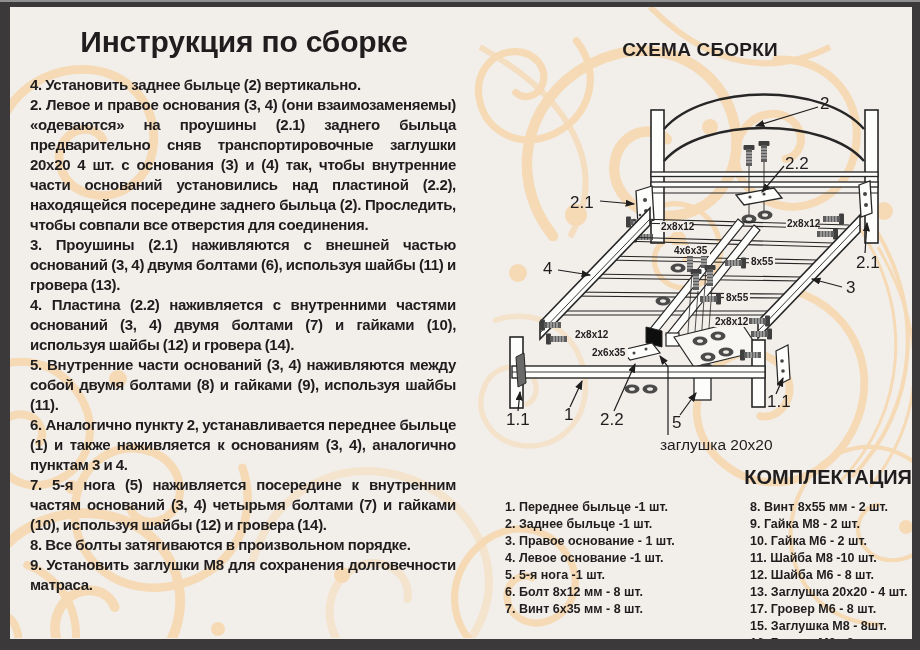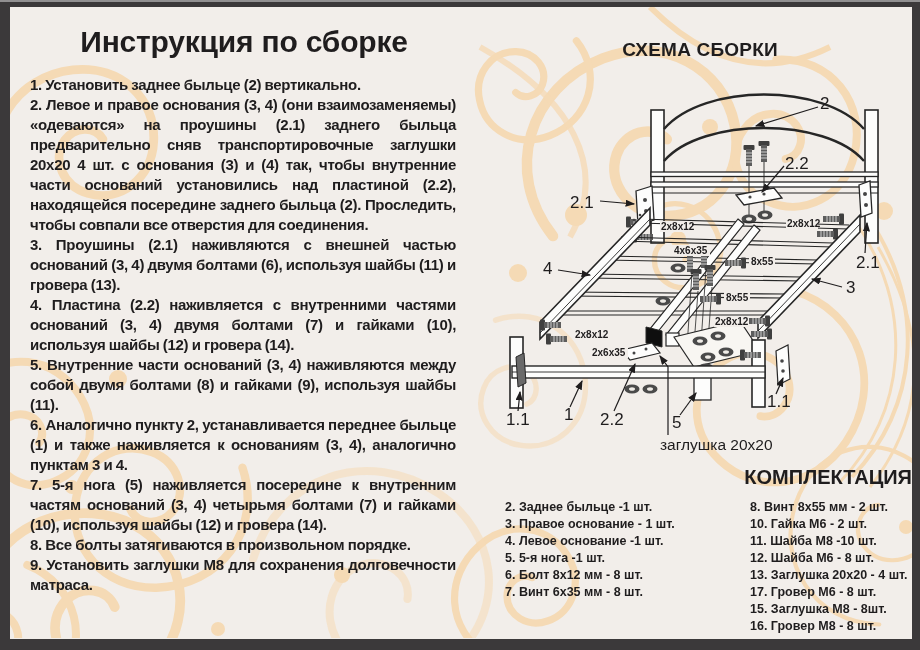--- a/index.html
+++ b/index.html
@@ -66,21 +66,21 @@
         <circle cx="332" cy="568" r="8"></circle>
           <circle cx="208" cy="622" r="7"></circle>
         <circle cx="700" cy="120" r="8"></circle>
           <circle cx="508" cy="266" r="9"></circle>
       </g>
     </svg>
 
     <div class="col left-col">
       <h1 class="instr-title">Инструкция по сборке</h1>
       <div class="steps">
-        <p class="step">1. Установить заднее быльце (2) вертикально.</p>
+        <p class="step">4. Установить заднее быльце (2) вертикально.</p>
         <p class="step">2. Левое и правое основания (3, 4) (они взаимозаменяемы) «одеваются» на проушины (2.1) заднего быльца предварительно сняв транспортировочные заглушки 20x20 4 шт. с основания (3) и (4) так, чтобы внутренние части оснований установились над пластиной (2.2), находящейся посередине заднего быльца (2). Проследить, чтобы совпали все отверстия для соединения.</p>
         <p class="step">3. Проушины (2.1) наживляются с внешней частью оснований (3, 4) двумя болтами (6), используя шайбы (11) и гровера (13).</p>
         <p class="step">4. Пластина (2.2) наживляется с внутренними частями оснований (3, 4) двумя болтами (7) и гайками (10), используя шайбы (12) и гровера (14).</p>
         <p class="step">5. Внутренние части оснований (3, 4) наживляются между собой двумя болтами (8) и гайками (9), используя шайбы (11).</p>
         <p class="step">6. Аналогично пункту 2, устанавливается переднее быльце (1) и также наживляется к основаниям (3, 4), аналогично пунктам 3 и 4.</p>
         <p class="step">7. 5-я нога (5) наживляется посередине к внутренним частям оснований (3, 4) четырьмя болтами (7) и гайками (10), используя шайбы (12) и гровера (14).</p>
         <p class="step">8. Все болты затягиваются в произвольном порядке.</p>
         <p class="step">9. Установить заглушки М8 для сохранения долговечности матраса.</p>
       </div>
     </div>
@@ -285,29 +285,31 @@
           <text class="blabel" x="227" y="258">2x8x12</text>
           <rect x="86" y="262" width="32" height="11" fill="#f2eeea"></rect>
           <text class="blabel" x="87" y="271">2x8x12</text>
           <rect x="102" y="280" width="38" height="11" fill="#f2eeea"></rect>
           <text class="blabel" x="104" y="289">2x6x35</text>
         </g>
       </svg>
 
       <h2 class="kit-title">КОМПЛЕКТАЦИЯ</h2>
       <div class="kit-col a">
+        <div class="kit-item">1. Переднее быльце -1 шт.</div>
         <div class="kit-item">2. Заднее быльце -1 шт.</div>
         <div class="kit-item">3. Правое основание - 1 шт.</div>
         <div class="kit-item">4. Левое основание -1 шт.</div>
         <div class="kit-item">5. 5-я нога -1 шт.</div>
         <div class="kit-item">6. Болт 8x12 мм - 8 шт.</div>
         <div class="kit-item">7. Винт 6x35 мм - 8 шт.</div>
       </div>
       <div class="kit-col b">
         <div class="kit-item">8. Винт 8x55 мм - 2 шт.</div>
+        <div class="kit-item">9. Гайка М8 - 2 шт.</div>
         <div class="kit-item">10. Гайка М6 - 2 шт.</div>
         <div class="kit-item">11. Шайба М8 -10 шт.</div>
         <div class="kit-item">12. Шайба М6 - 8 шт.</div>
         <div class="kit-item">13. Заглушка 20x20 - 4 шт.</div>
         <div class="kit-item">17. Гровер М6 - 8 шт.</div>
         <div class="kit-item">15. Заглушка М8 - 8шт.</div>
         <div class="kit-item">16. Гровер М8 - 8 шт.</div>
       </div>
     </div>
 

